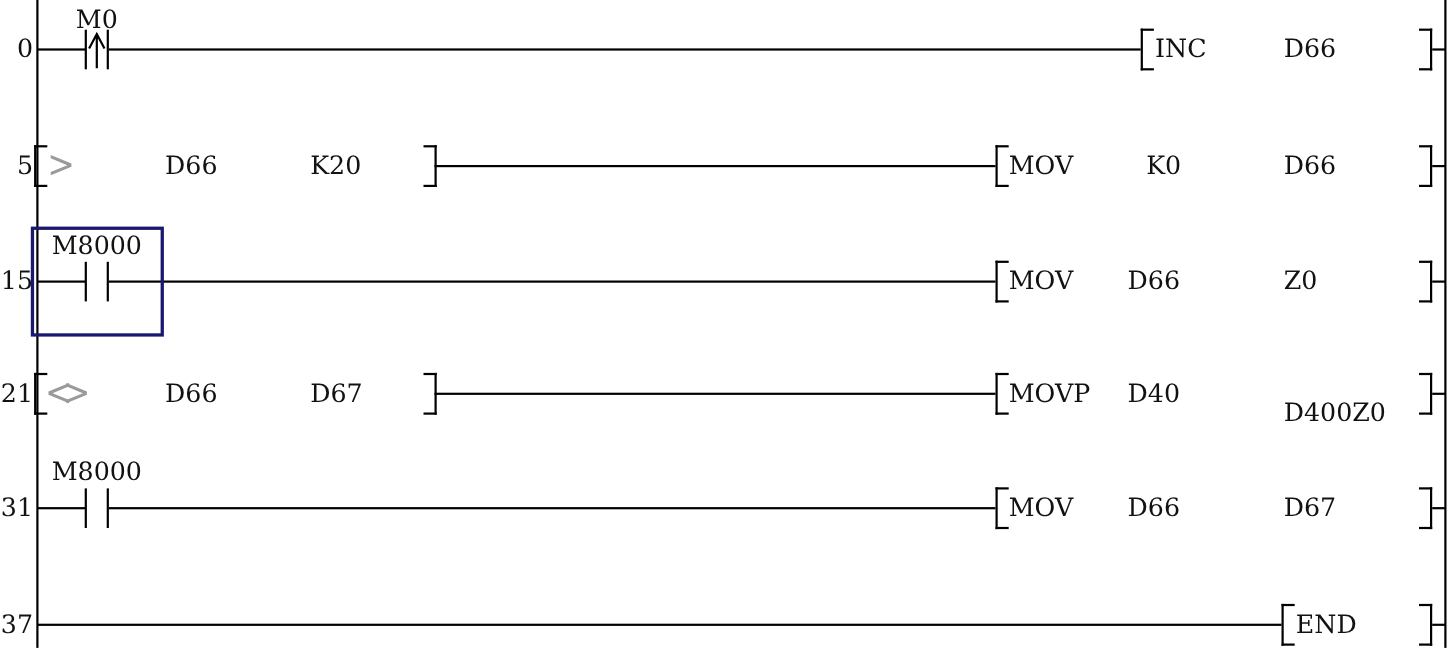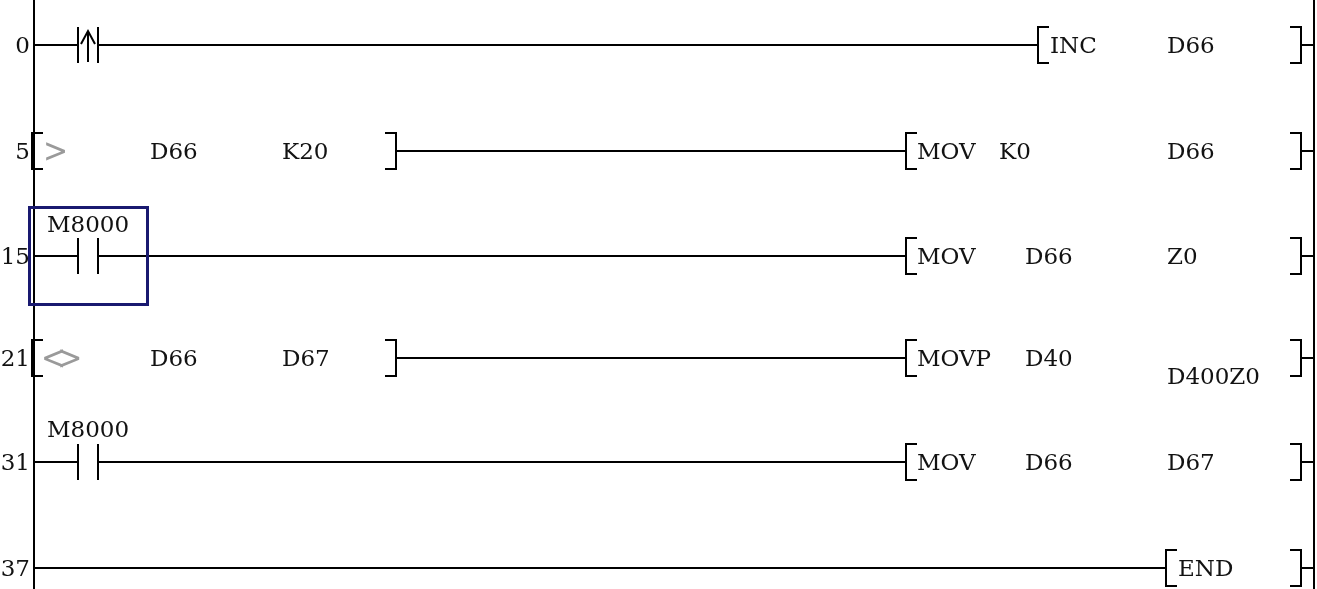--- a/index.html
+++ b/index.html
@@ -38,20 +38,21 @@
 </head>
 <body>
 
 <div id="canvas">
 
   <div class="rail" style="left:33px;"></div>
   <div class="rail" style="left:1313px;"></div>
 
   <div class="t step" style="left:-18px;top:29px;">0</div>
   <div class="wire" style="left:34px;top:44px;width:44px;"></div>
+  <div class="t lbl" style="left:28px;top:2px;">M0</div>
   <div class="bar" style="left:77px;top:27px;height:36px;"></div>
   <div class="bar" style="left:97px;top:27px;height:36px;"></div>
   <svg width="24" height="38" style="left:76px;top:26px;" viewBox="0 0 24 38">
     <path d="M12 36 L12 6 M5 18 L12 5 L19 18" stroke="#000" stroke-width="2" fill="none"></path>
   </svg>
   <div class="wire" style="left:99px;top:44px;width:938px;"></div>
   <div class="obr" style="left:1037px;top:26px;"></div>
   <div class="t" style="left:1050px;top:29px;">INC</div>
   <div class="t" style="left:1167px;top:29px;">D66</div>
   <div class="cbr" style="left:1290px;top:26px;"></div>
@@ -59,21 +60,21 @@
 
   <div class="t step" style="left:-18px;top:135px;">5</div>
   <div class="obr" style="left:31px;top:132px;"></div>
   <div class="cmp-op" style="left:43px;top:132px;">&gt;</div>
   <div class="t" style="left:150px;top:135px;">D66</div>
   <div class="t" style="left:282px;top:135px;">K20</div>
   <div class="cbr" style="left:385px;top:132px;"></div>
   <div class="wire" style="left:395px;top:150px;width:510px;"></div>
   <div class="obr" style="left:905px;top:132px;"></div>
   <div class="t" style="left:917px;top:135px;">MOV</div>
-  <div class="t" style="left:999px;top:135px;">K0</div>
+  <div class="t" style="left:1042px;top:135px;">K0</div>
   <div class="t" style="left:1167px;top:135px;">D66</div>
   <div class="cbr" style="left:1290px;top:132px;"></div>
   <div class="wire" style="left:1302px;top:150px;width:12px;"></div>
 
   <div class="t step" style="left:-18px;top:240px;">15</div>
   <div class="wire" style="left:34px;top:255px;width:44px;"></div>
   <div class="t lbl" style="left:28px;top:208px;">M8000</div>
   <div class="bar" style="left:77px;top:238px;height:36px;"></div>
   <div class="bar" style="left:97px;top:238px;height:36px;"></div>
   <div class="wire" style="left:99px;top:255px;width:806px;"></div>

